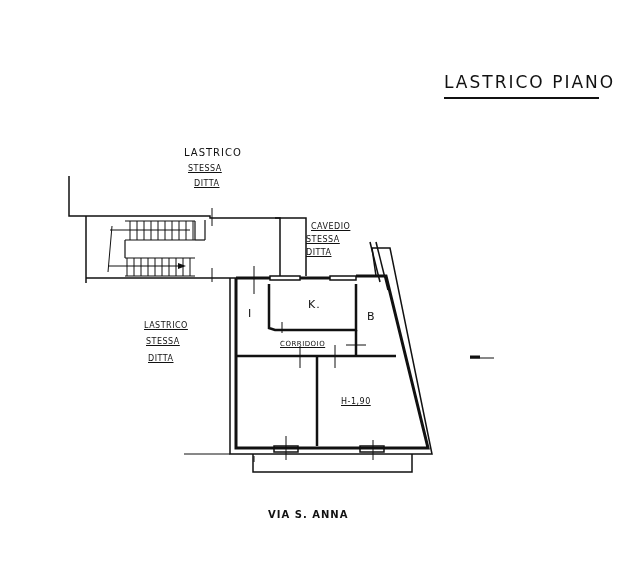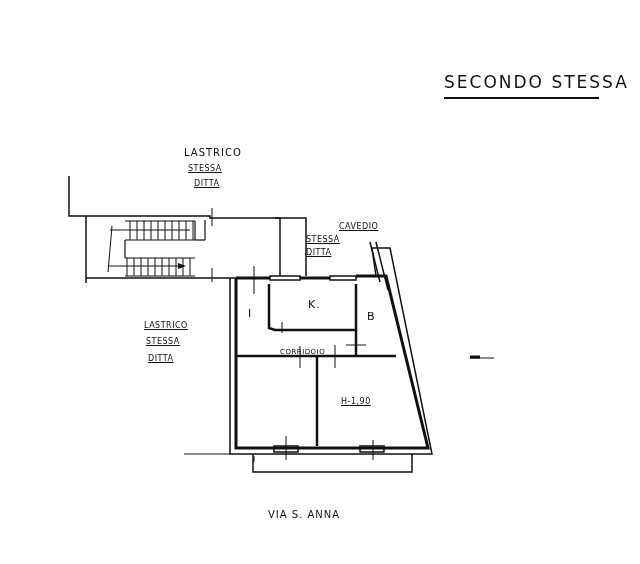--- a/index.html
+++ b/index.html
@@ -100,35 +100,35 @@
         <line x1="212" y1="268" x2="212" y2="282"></line>
         <line x1="184" y1="454" x2="230" y2="454"></line>
         <line x1="254" y1="456" x2="254" y2="462"></line>
       </g>
 
       <line x1="470" y1="358" x2="494" y2="358" stroke-width="1"></line>
       <line x1="470" y1="357" x2="480" y2="357" stroke-width="3"></line>
     </g>
   </svg>
 
-  <div class="title">SECONDO STESSA</div>
+  <div class="title">LASTRICO PIANO</div>
   <div class="title-rule"></div>
 
   <div class="lbl" style="left:184px;top:148px;font-size:10px;">LASTRICO</div>
   <div class="lbl small" style="left:188px;top:165px;">STESSA</div>
   <div class="lbl small" style="left:194px;top:180px;">DITTA</div>
 
-  <div class="lbl small" style="left:311px;top:223px;margin-left:28px;">CAVEDIO</div>
+  <div class="lbl small" style="left:311px;top:223px;">CAVEDIO</div>
   <div class="lbl small" style="left:306px;top:236px;">STESSA</div>
   <div class="lbl small" style="left:306px;top:249px;">DITTA</div>
 
   <div class="lbl small" style="left:144px;top:322px;">LASTRICO</div>
   <div class="lbl small" style="left:146px;top:338px;">STESSA</div>
   <div class="lbl small" style="left:148px;top:355px;">DITTA</div>
 
   <div class="lbl room" style="left:308px;top:299px;">K.</div>
   <div class="lbl room" style="left:248px;top:308px;">I</div>
   <div class="lbl room" style="left:367px;top:311px;">B</div>
-  <div class="lbl small" style="left:280px;top:341px;font-size:7px;margin-top:8px;">CORRIDOIO</div>
+  <div class="lbl small" style="left:280px;top:341px;font-size:7px;">CORRIDOIO</div>
   <div class="lbl small" style="left:341px;top:398px;">H-1,90</div>
 
-  <div class="lbl" style="left:268px;top:510px;">VIA S. ANNA</div>
+  <div class="lbl" style="left:268px;top:510px;font-weight:bold;">VIA S. ANNA</div>
 </div>
 
 </body></html>

